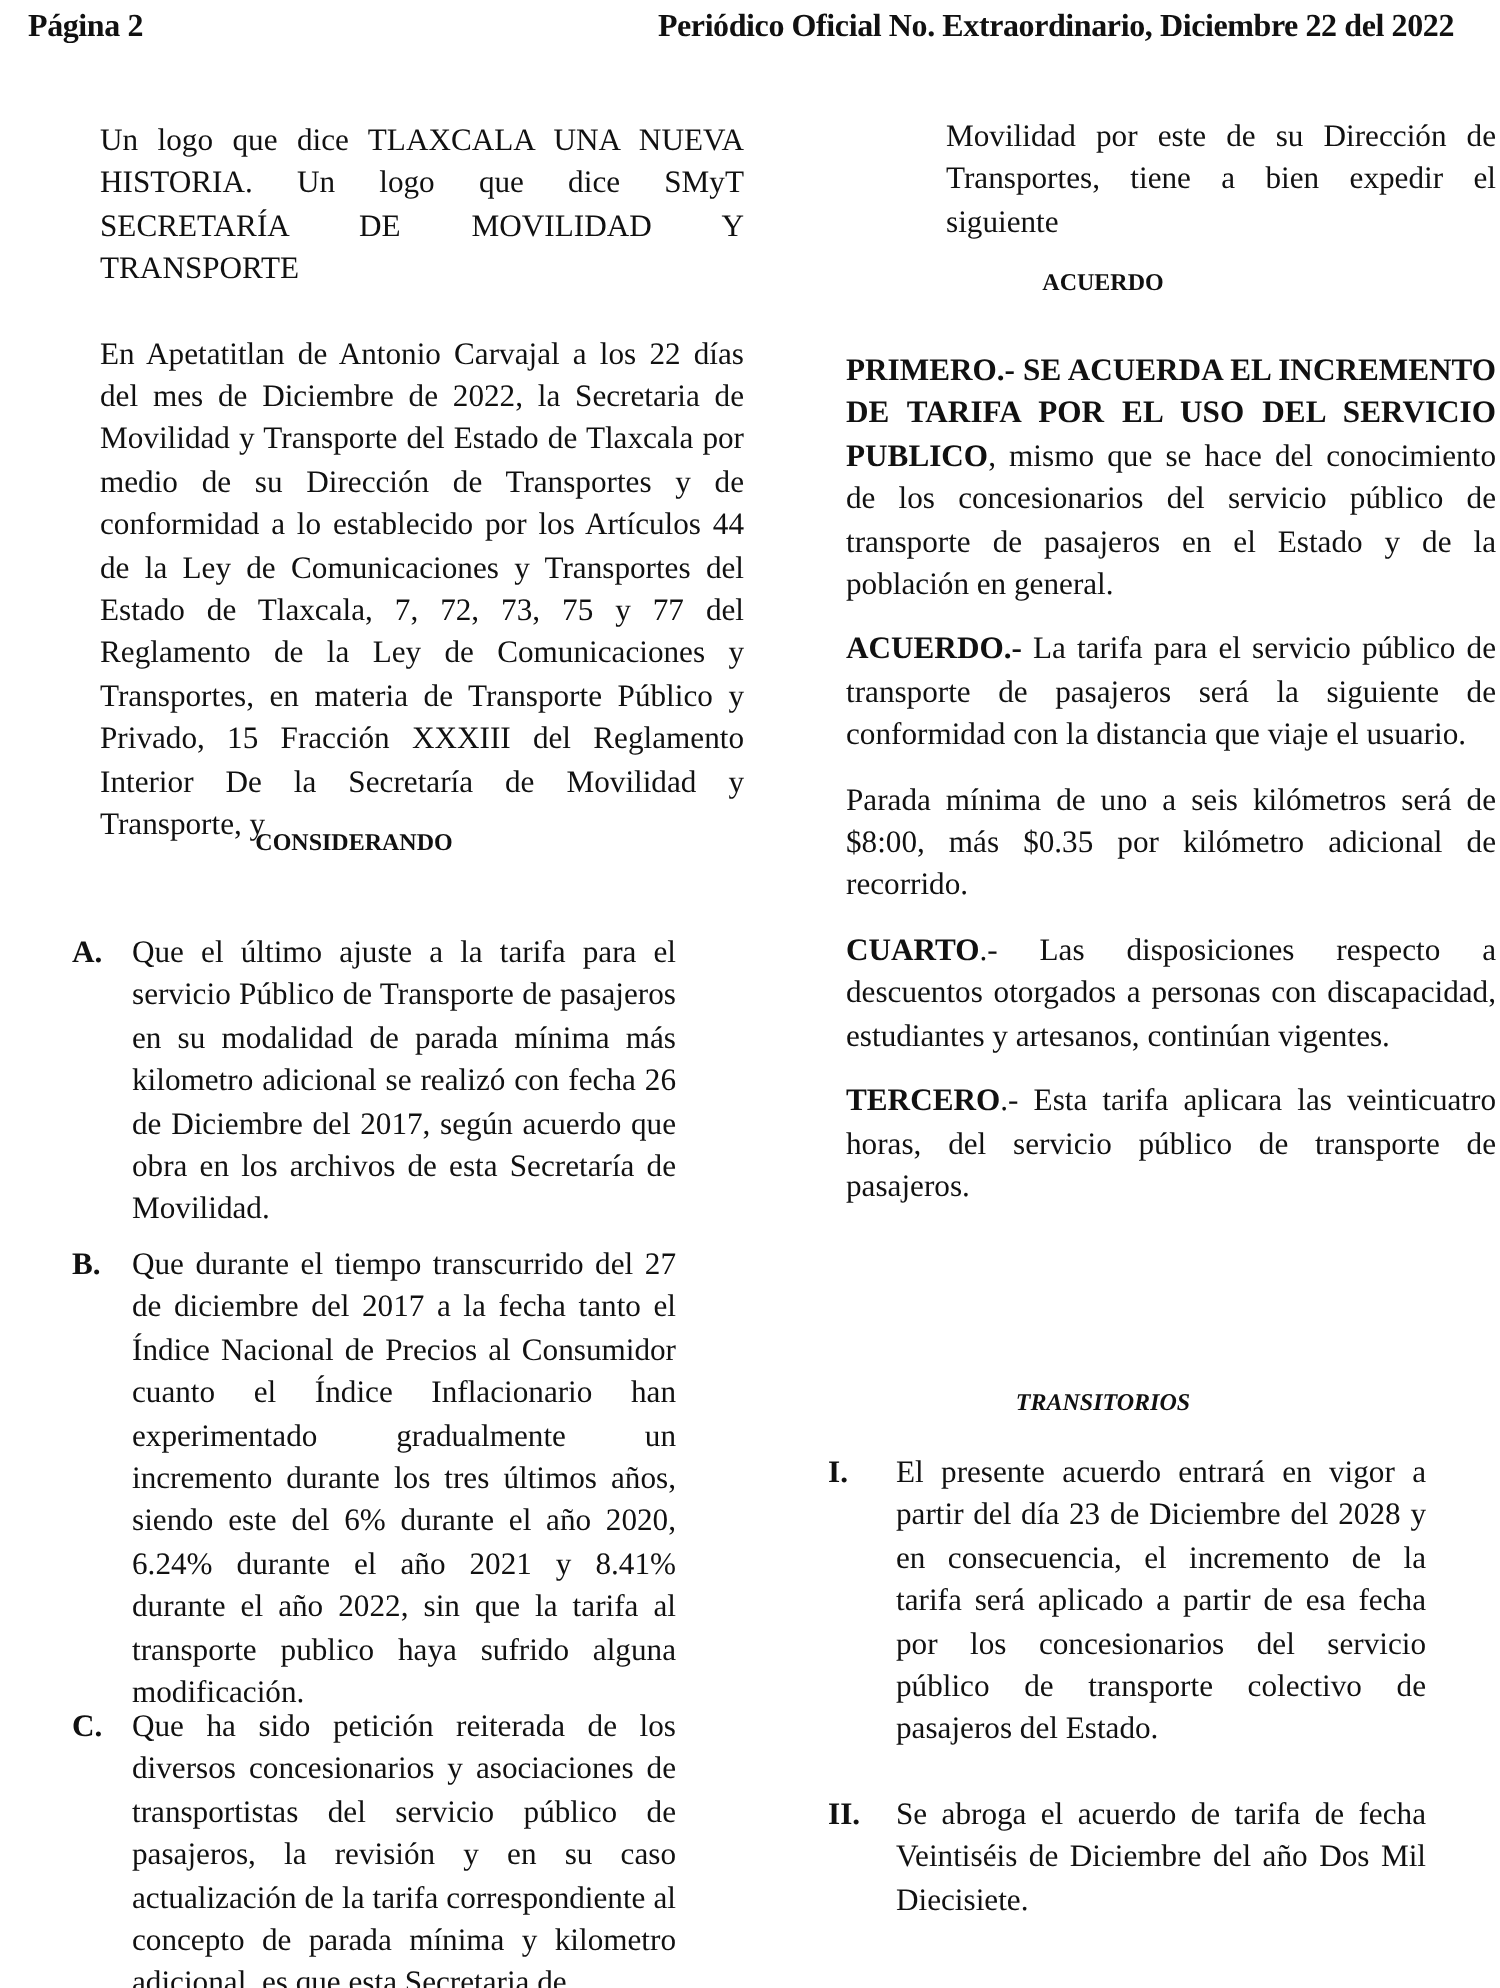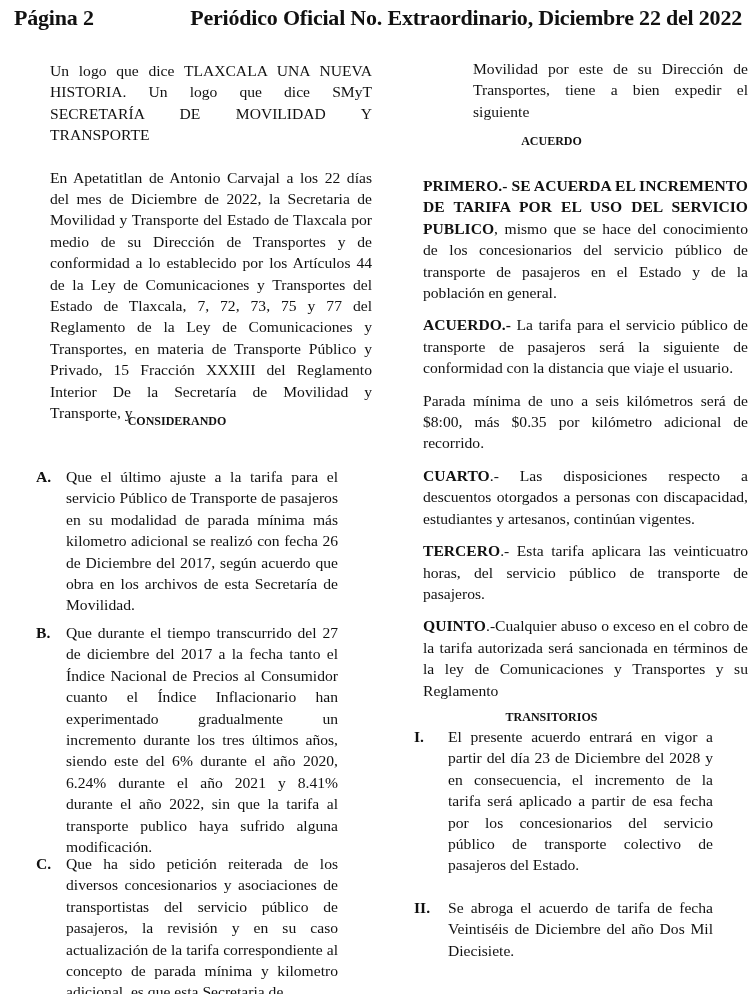--- a/index.html
+++ b/index.html
@@ -1,19 +1,19 @@
 <!DOCTYPE html>
 <html><head>
 <meta charset="utf-8">
 <style>
   html, body { margin: 0; padding: 0; background: #ffffff; }
   body { width: 750px; height: 994px; overflow: hidden; position: relative;
          font-family: "Liberation Serif", "DejaVu Serif", serif; color: #111; }
-  .hdr { position: absolute; top: 5px; left: 14px; right: 8px; height: 24px;
-         font-weight: bold; font-size: 22px; letter-spacing: -0.2px; }
+  .hdr { position: absolute; top: 5px; left: 14px; right: 23px; height: 24px;
+         font-weight: bold; font-size: 16px; letter-spacing: -0.2px; }
   .hdr .left { position: absolute; left: 0; top: 0; }
   .hdr .right { position: absolute; right: 0; top: 0; }
   .col { position: absolute; font-size: 15.6px; line-height: 21.4px; margin-left: 34px; }
   .col p { margin: 0; text-align: justify; }
   .c1 { left: 16px; width: 322px; top: 60px; }
   .c2 { left: 389px; width: 325px; top: 58px; }
   .heading { position: absolute; font-weight: bold; font-size: 12px; text-align: center; }
   .item { position: absolute; font-size: 15.6px; line-height: 21.4px; }
   .item .lbl { position: absolute; left: 0; top: 0; font-weight: bold; }
   .item .txt { position: absolute; text-align: justify; }
@@ -54,24 +54,23 @@
 </div>
 
 <div class="heading" style="left:389px; width:325px; top:134px;">ACUERDO</div>
 
 <div class="col c2" style="top:175px;">
   <p><b>PRIMERO.- SE ACUERDA EL INCREMENTO DE TARIFA POR EL USO DEL SERVICIO PUBLICO</b><span>, mismo que se hace del conocimiento de los concesionarios del servicio público de transporte de pasajeros en el Estado y de la población en general.</span></p>
   <p style="margin-top:11px;"><b>ACUERDO.-</b><span> La tarifa para el servicio público de transporte de pasajeros será la siguiente de conformidad con la distancia que viaje el usuario.</span></p>
   <p style="margin-top:11px;">Parada mínima de uno a seis kilómetros será de $8:00, más $0.35 por kilómetro adicional de recorrido.</p>
   <p style="margin-top:11px;"><b>CUARTO</b><span>.- Las disposiciones respecto a descuentos otorgados a personas con discapacidad, estudiantes y artesanos, continúan vigentes.</span></p>
   <p style="margin-top:11px;"><b>TERCERO</b><span>.- Esta tarifa aplicara las veinticuatro horas, del servicio público de transporte de pasajeros.</span></p>
-  <p style="margin-top:11px;"><b>QUINTO</b><span>.-Cualquier abuso o exceso en el cobro de la tarifa autorizada será sancionada en términos de la ley de Comunicaciones y Transportes y su Reglamento</span></p>
 </div>
 
-<div class="heading" style="left:389px; width:325px; top:710px;">TRANSITORIOS</div>
+<div class="heading" style="left:389px; width:325px; top:694px;font-style:italic;">TRANSITORIOS</div>
 
 <div class="item" style="left:414px; top:726px;">
   <span class="lbl">I.</span>
   <span class="txt" style="left:34px; width:265px;">El presente acuerdo entrará en vigor a partir del día 23 de Diciembre del 2028 y en consecuencia, el incremento de la tarifa será aplicado a partir de esa fecha por los concesionarios del servicio público de transporte colectivo de pasajeros del Estado.</span>
 </div>
 
 <div class="item" style="left:414px; top:897px;">
   <span class="lbl">II.</span>
   <span class="txt" style="left:34px; width:265px;">Se abroga el acuerdo de tarifa de fecha Veintiséis de Diciembre del año Dos Mil Diecisiete.</span>
 </div>

